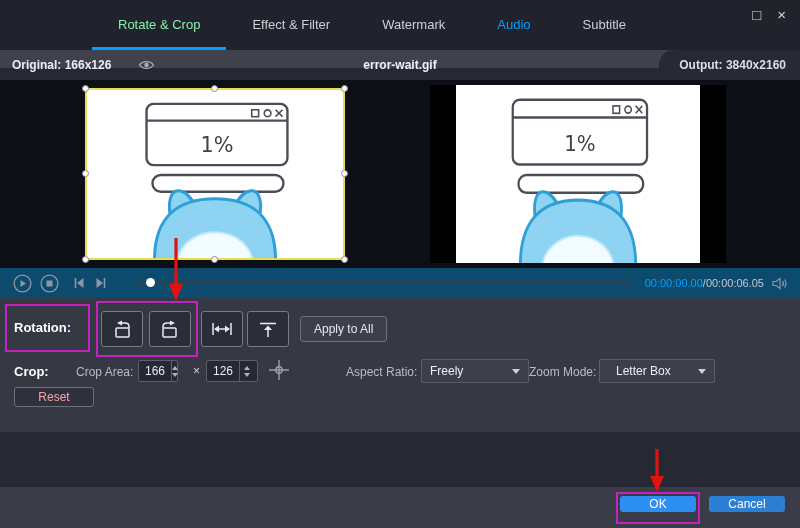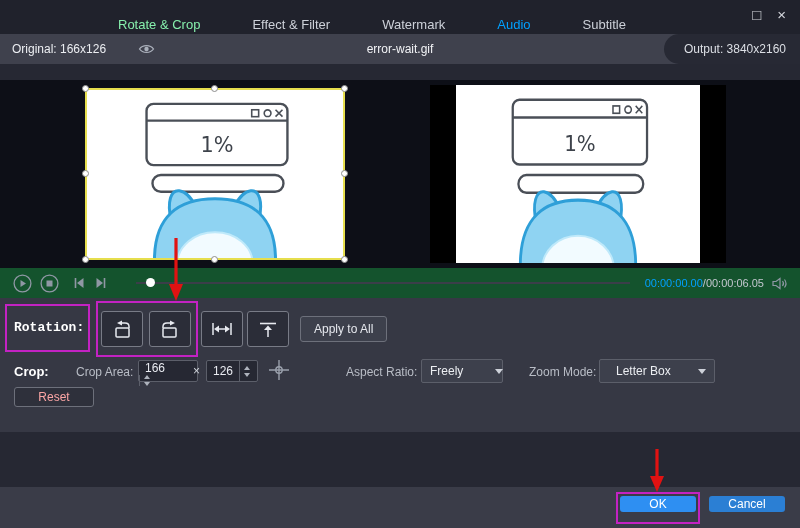--- a/index.html
+++ b/index.html
@@ -9,74 +9,74 @@
   
   .tabbar { position:absolute; top:0; left:0; right:0; height:50px; background:#20222c; }
   .tabs { position:absolute; left:92px; top:0; height:50px; display:flex; }
   .tab { padding:0 26px; line-height:50px; font-size:13px; color:#cdd1d9; cursor:pointer; white-space:nowrap; }
   .tab.active { color:#86efac; box-shadow:inset 0 -3px 0 #00a0ff; }
   .tab.audio { color:#00a0ff; }
   .win-controls { position:absolute; right:14px; top:4px; display:flex; gap:16px; align-items:center; color:#d4d7dd; }
   .winbtn { font-size:15px; line-height:22px; cursor:pointer; }
 
   
-  .preview-header { position:absolute; top:34px; left:0; right:0; height:30px; background:#3f414d; font-size:12px; }
+  .preview-header { position:absolute; top:50px; left:0; right:0; height:18px; background:#3f414d; font-size:12px;font-weight:bold; }
   .orig-label { position:absolute; left:12px; top:8px; color:#eceef2; }
   .eye { position:absolute; left:138px; top:9px; cursor:pointer; }
   .filename { position:absolute; left:0; right:0; text-align:center; top:8px; color:#f2f3f6; }
   .output-badge { position:absolute; right:0; top:0; height:30px; line-height:30px; padding:0 14px 0 20px; background:#272934; border-radius:15px 0 0 15px; color:#dcdfe5; z-index:2; }
 
   
   .preview-area { position:absolute; top:80px; left:0; right:0; height:188px; background:#0d0f17; }
   .crop-frame { position:absolute; left:85px; top:8px; width:260px; height:172px; border:2px solid #e6de4e; background:#fff; }
   .crop-frame svg.cartoon { display:block; width:100%; height:100%; }
   .h { position:absolute; width:7px; height:7px; background:#fff; border:1px solid #8d8d8d; border-radius:50%; z-index:3; }
   .h.nw{left:-5px;top:-5px;} .h.n{left:50%;margin-left:-4px;top:-5px;} .h.ne{right:-5px;top:-5px;}
   .h.w{left:-5px;top:50%;margin-top:-4px;} .h.e{right:-5px;top:50%;margin-top:-4px;}
   .h.sw{left:-5px;bottom:-5px;} .h.s{left:50%;margin-left:-4px;bottom:-5px;} .h.se{right:-5px;bottom:-5px;}
   .right-pane { position:absolute; left:430px; top:5px; width:296px; height:178px; background:#000; }
   .right-inner { position:absolute; left:26px; right:26px; top:0; bottom:0; background:#fff; }
   .right-inner svg.cartoon { display:block; width:100%; height:100%; }
 
   
-  .player-bar { position:absolute; top:268px; left:0; right:0; height:36px; background:#14532d; }
+  .player-bar { position:absolute; top:268px; left:0; right:0; height:36px; background:#0c4a6e; }
   .pbtn { position:absolute; top:6px; cursor:pointer; }
   .pbtn.play{left:13px;} .pbtn.stop{left:40px;} .pbtn.prev{left:72px;top:8px;} .pbtn.next{left:94px;top:8px;}
   .track { position:absolute; left:136px; right:170px; top:14px; height:2px; background:#3b3e49; cursor:pointer; }
   .knob { position:absolute; left:146px; top:10px; width:9px; height:9px; border-radius:50%; background:#fff; cursor:pointer; z-index:2; }
   .time { position:absolute; right:36px; top:9px; font-size:11px; white-space:nowrap; }
   .t-cur{color:#00a0ff;} .t-sep,.t-tot{color:#c3c7cf;}
   .vol { position:absolute; right:11px; top:8px; cursor:pointer; }
 
   
   .panel { position:absolute; top:298px; left:0; right:0; height:134px; background:#363844; }
   .row-label { font-weight:bold; font-size:13px; color:#ffffff; }
-  .rot-label { position:absolute; left:14px; top:22px;font-family:Liberation Mono, monospace; }
+  .rot-label { position:absolute; left:14px; top:22px; }
   .icon-btn { position:absolute; top:13px; width:42px; height:36px; background:#2b2d38; border:1px solid #787b86; border-radius:3px; display:flex; align-items:center; justify-content:center; cursor:pointer; }
   .rb1{left:101px;} .rb2{left:149px;} .rb3{left:201px;} .rb4{left:247px;}
   .applyall { position:absolute; left:300px; top:18px; height:26px; padding:0 13px; background:#3d404c; border:1px solid #6d707b; border-radius:3px; color:#e6e8ee; font-size:12px; cursor:pointer; font-family:inherit; }
   .hl { position:absolute; border:2px solid #c322c3; pointer-events:none; z-index:10; }
   .hl-label { left:5px; top:6px; width:85px; height:48px; }
   .hl-buttons { left:96px; top:3px; width:102px; height:56px; }
 
   .crop-label { position:absolute; left:14px; top:66px; }
   .sub-label { position:absolute; font-size:12px; color:#b9bdc6; }
   .area-label { left:76px; top:67px; }
   .ar-label { left:346px; top:67px; }
   .zm-label { left:529px; top:67px; }
   .spinbox { position:absolute; top:62px; height:22px; display:flex; background:#262833; border:1px solid #5c5f6a; border-radius:2px; }
-  .sb1{left:138px;width:60px;flex-direction:column;} .sb2{left:206px;width:52px;}
+  .sb1{left:138px;width:40px;} .sb2{left:206px;width:52px;}
   .spinbox input { width:32px; background:transparent; border:none; color:#e8eaf0; font-size:12px; text-align:center; outline:none; font-family:inherit; }
   .spin { display:flex; flex-direction:column; justify-content:center; gap:3px; width:14px; border-left:1px solid #5c5f6a; align-items:center; cursor:pointer; }
   .tri-up { width:0; height:0; border-left:3.5px solid transparent; border-right:3.5px solid transparent; border-bottom:4px solid #aeb3bd; }
   .tri-down { width:0; height:0; border-left:3.5px solid transparent; border-right:3.5px solid transparent; border-top:4px solid #aeb3bd; }
   .times { position:absolute; left:193px; top:66px; color:#cfd3da; font-size:12px; }
   .crosshair { position:absolute; left:268px; top:61px; cursor:pointer; }
   .dropdown { position:absolute; top:61px; height:24px; background:#3d404c; border:1px solid #5c5f6a; border-radius:2px; display:flex; align-items:center; justify-content:space-between; padding:0 8px; font-size:12px; color:#eceef2; cursor:pointer; }
-  .dd1{left:421px;width:82px;gap:32px;} .dd2{left:599px;width:116px;padding-left:16px;}
+  .dd1{left:421px;width:108px;gap:32px;} .dd2{left:599px;width:116px;padding-left:16px;}
   .caret { width:0; height:0; border-left:4px solid transparent; border-right:4px solid transparent; border-top:5px solid #cdd1d9; }
   .reset { position:absolute; left:14px; top:89px; width:80px; height:20px; background:#2e303b; border:1px solid #6d707b; border-radius:3px; color:#fca5a5; font-size:12px; cursor:pointer; font-family:inherit; }
 
   
   .footer { position:absolute; left:0; right:0; bottom:0; height:41px; background:#3a3c48; }
   .btn { position:absolute; top:9px; width:76px; height:16px; border:none; border-radius:3px; color:#fff; font-size:12px; cursor:pointer; font-family:inherit; }
   .ok { left:620px; background:#2e8ff2; }
   .cancel { left:709px; background:#2b7fd4; }
   .hl-ok { position:absolute; left:616px; top:5px; width:84px; height:32px; border:2px solid #c322c3; pointer-events:none; z-index:10; }
 

